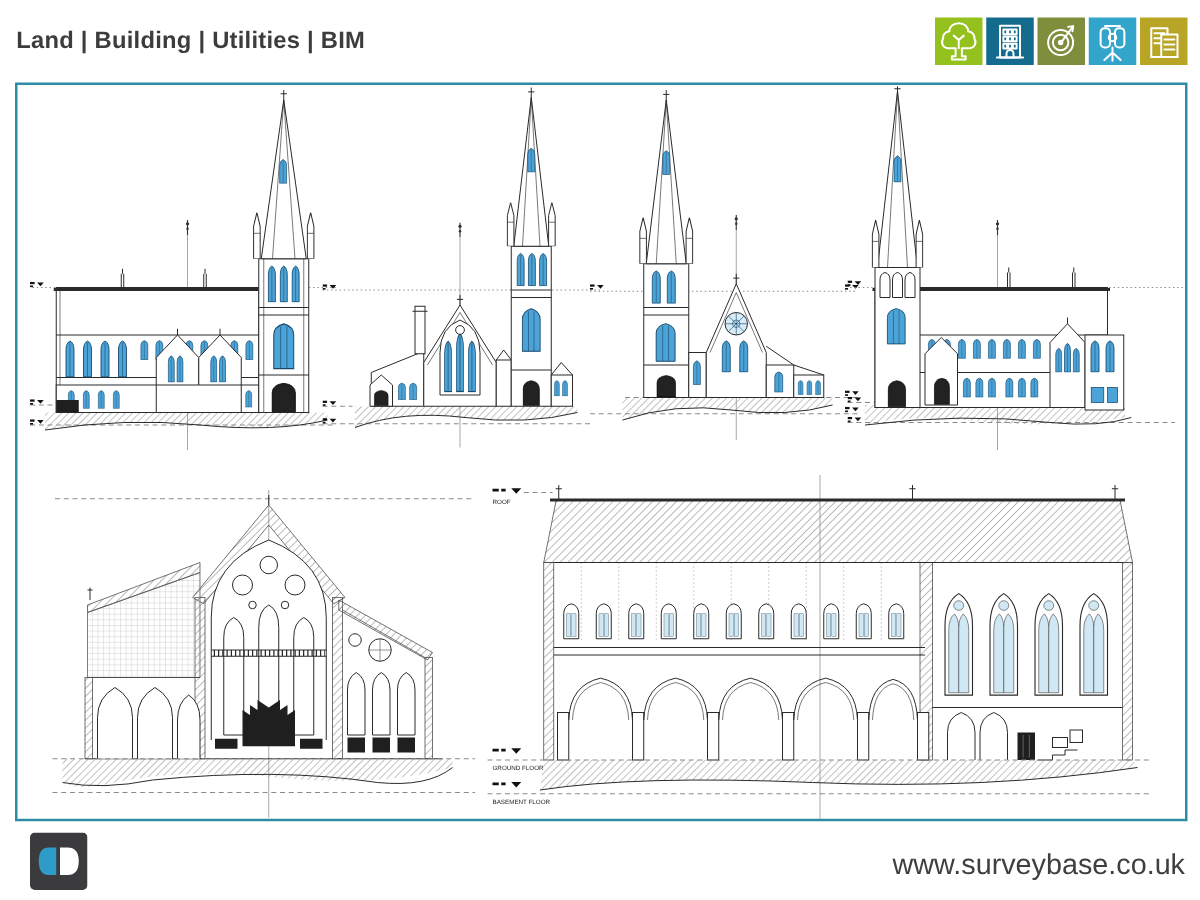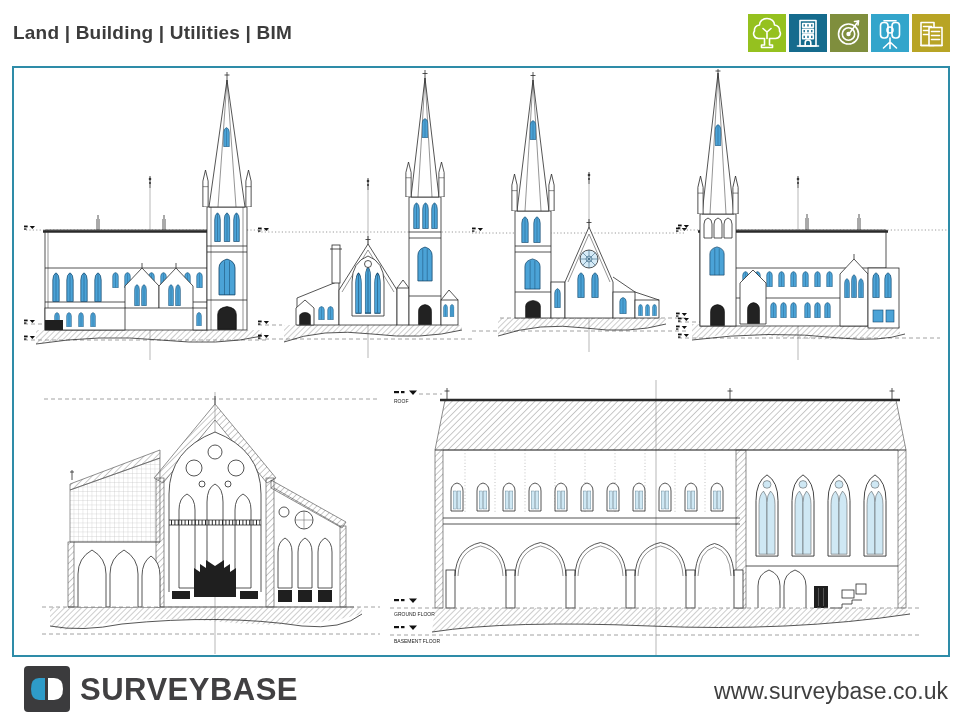--- a/index.html
+++ b/index.html
@@ -505,16 +505,15 @@
   </svg>
   </div>
 
   <div class="logo">
     <svg width="46" height="46" viewBox="0 0 46 46">
       <rect x="0" y="0" width="46" height="46" rx="4" fill="#3B3B3D"></rect>
       <path d="M21,12 V34 H15 Q7,34 7,23 Q7,12 15,12 Z" fill="#2E9BC8"></path>
       <path d="M24,12 H30 Q39,12 39,23 Q39,34 30,34 H24 Z" fill="#ffffff"></path>
     </svg>
   </div>
-  <div class="brand">SURVEYBASE</div>
   <div class="url">www.surveybase.co.uk</div>
 
 </div>
 
 </body></html>

